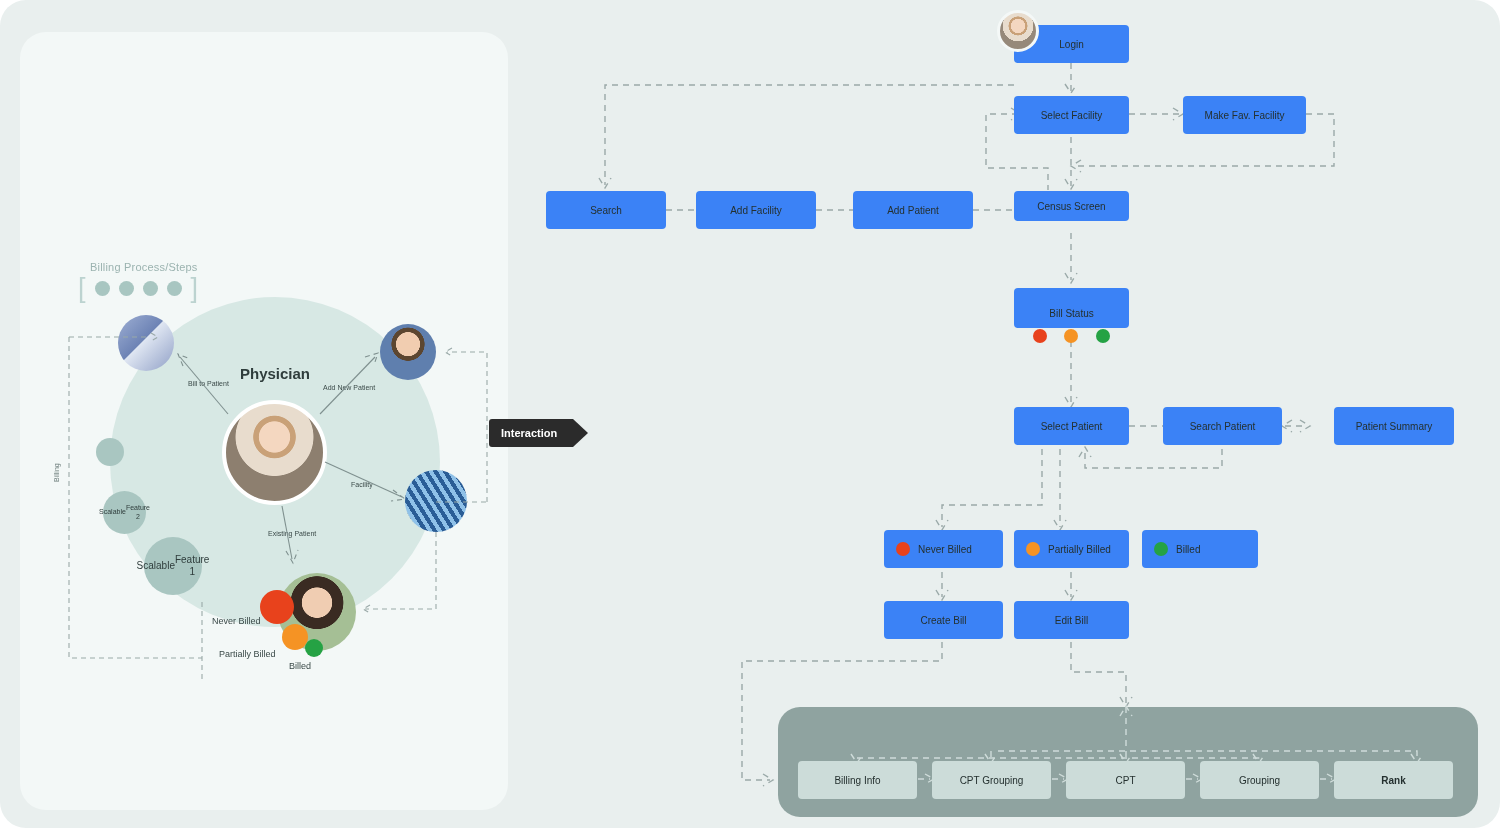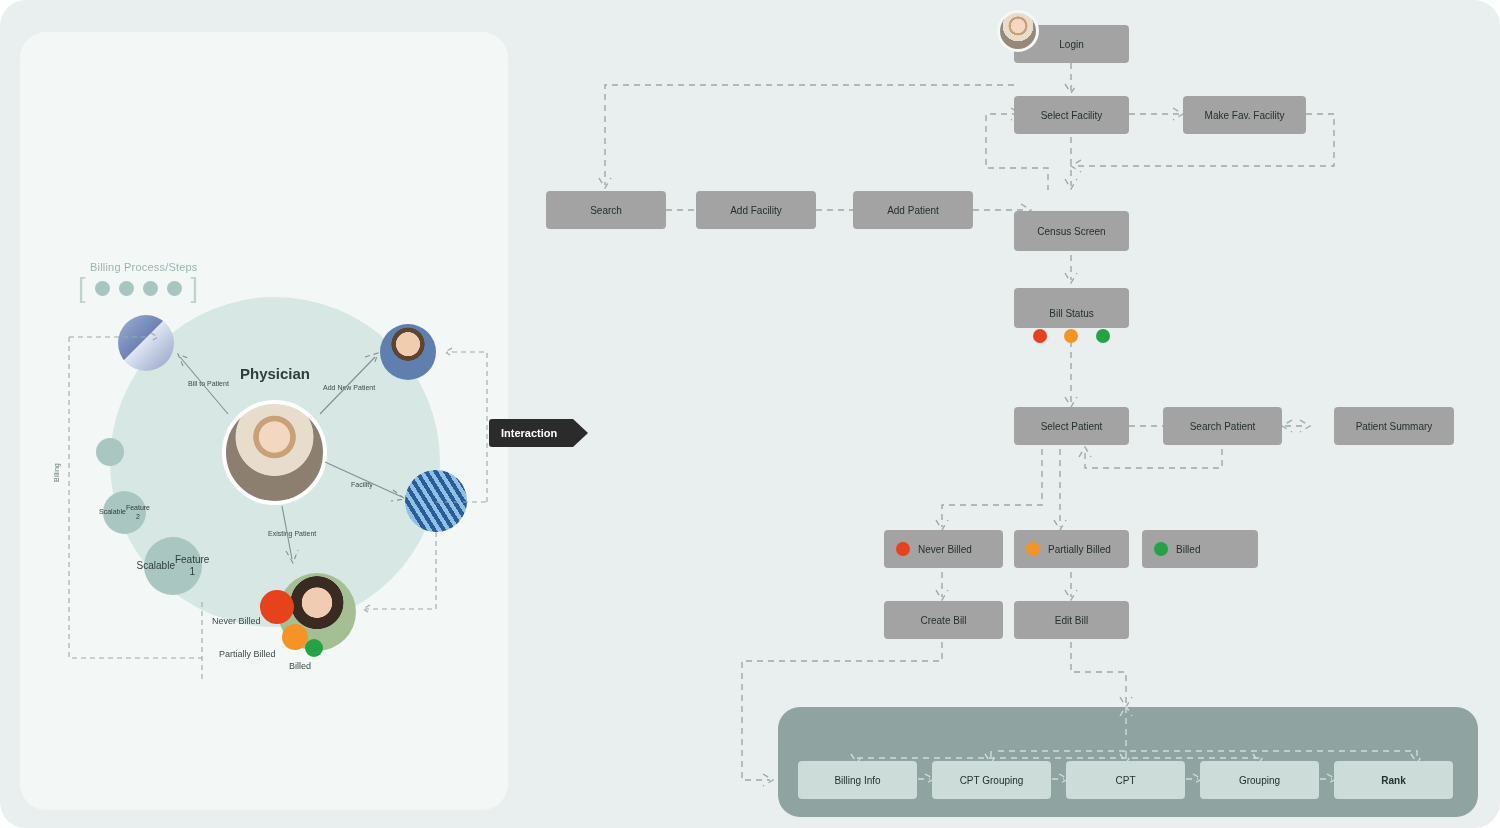--- a/index.html
+++ b/index.html
@@ -110,21 +110,21 @@
   #interaction-badge::after {
     content: ""; position: absolute; right: -15px; top: 0;
     border-top: 14px solid transparent;
     border-bottom: 14px solid transparent;
     border-left: 15px solid #2b2b2b;
   }
 
   
   .node {
     position: absolute;
-    background: #a3a3a3;
+    background: #3b82f6;
     border-radius: 4px;
     display: flex; align-items: center; justify-content: center;
     font-size: 10px; color: #24302f;
     z-index: 10;
   }
   .node.sub { background: #ccdcd9; }
   .node.with-dot { justify-content: flex-start; padding-left: 34px; }
   .node .nodedot {
     position: absolute; left: 12px; top: 50%; transform: translateY(-50%);
     width: 14px; height: 14px; border-radius: 50%;
@@ -336,21 +336,21 @@
   <div class="node" style="left:1014px; top:96px; width:115px; height:38px;">Select Facility</div>
 
   <div class="node" style="left:1183px; top:96px; width:123px; height:38px;">Make Fav. Facility</div>
 
   <div class="node" style="left:546px; top:191px; width:120px; height:38px;">Search</div>
 
   <div class="node" style="left:696px; top:191px; width:120px; height:38px;">Add Facility</div>
 
   <div class="node" style="left:853px; top:191px; width:120px; height:38px;">Add Patient</div>
 
-  <div class="node" style="left:1014px; top:191px; width:115px; height:40px;margin-top:20px;">Census Screen</div>
+  <div class="node" style="left:1014px; top:191px; width:115px; height:30px;">Census Screen</div>
 
   <div class="node stacked" style="left:1014px; top:288px; width:115px; height:40px;">
     <span>Bill Status</span>
     <span class="dotrow">
       <i style="background:#e8421c"></i>
       <i style="background:#f59324"></i>
       <i style="background:#25a244"></i>
     </span>
   </div>
 

